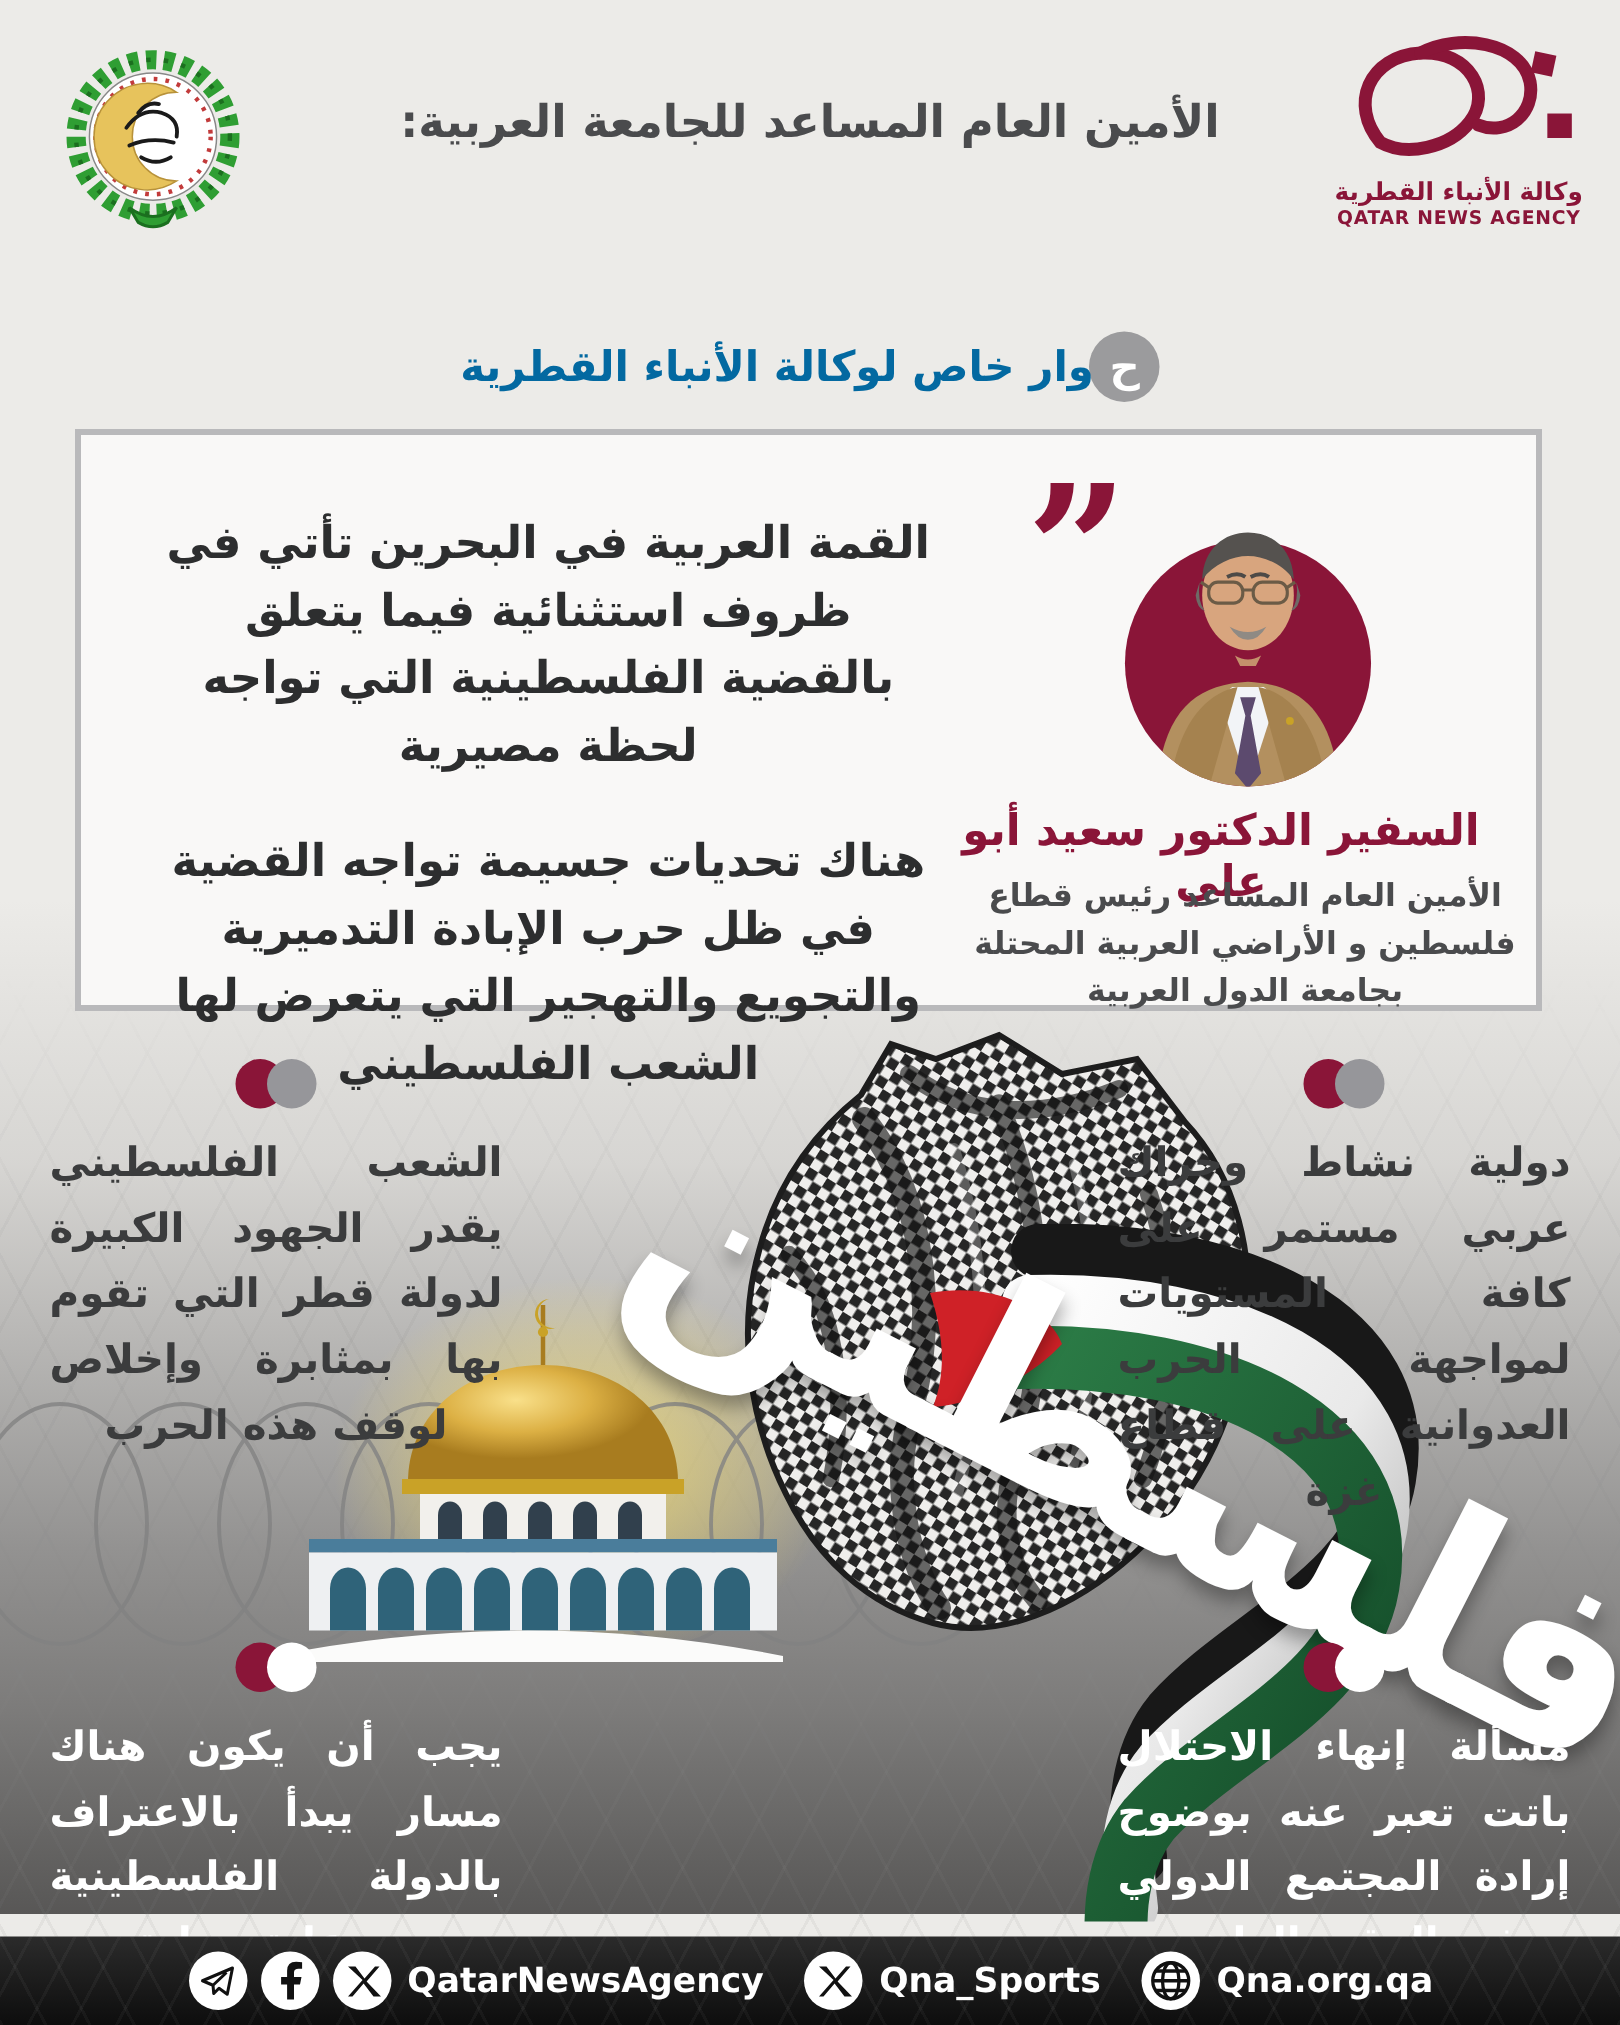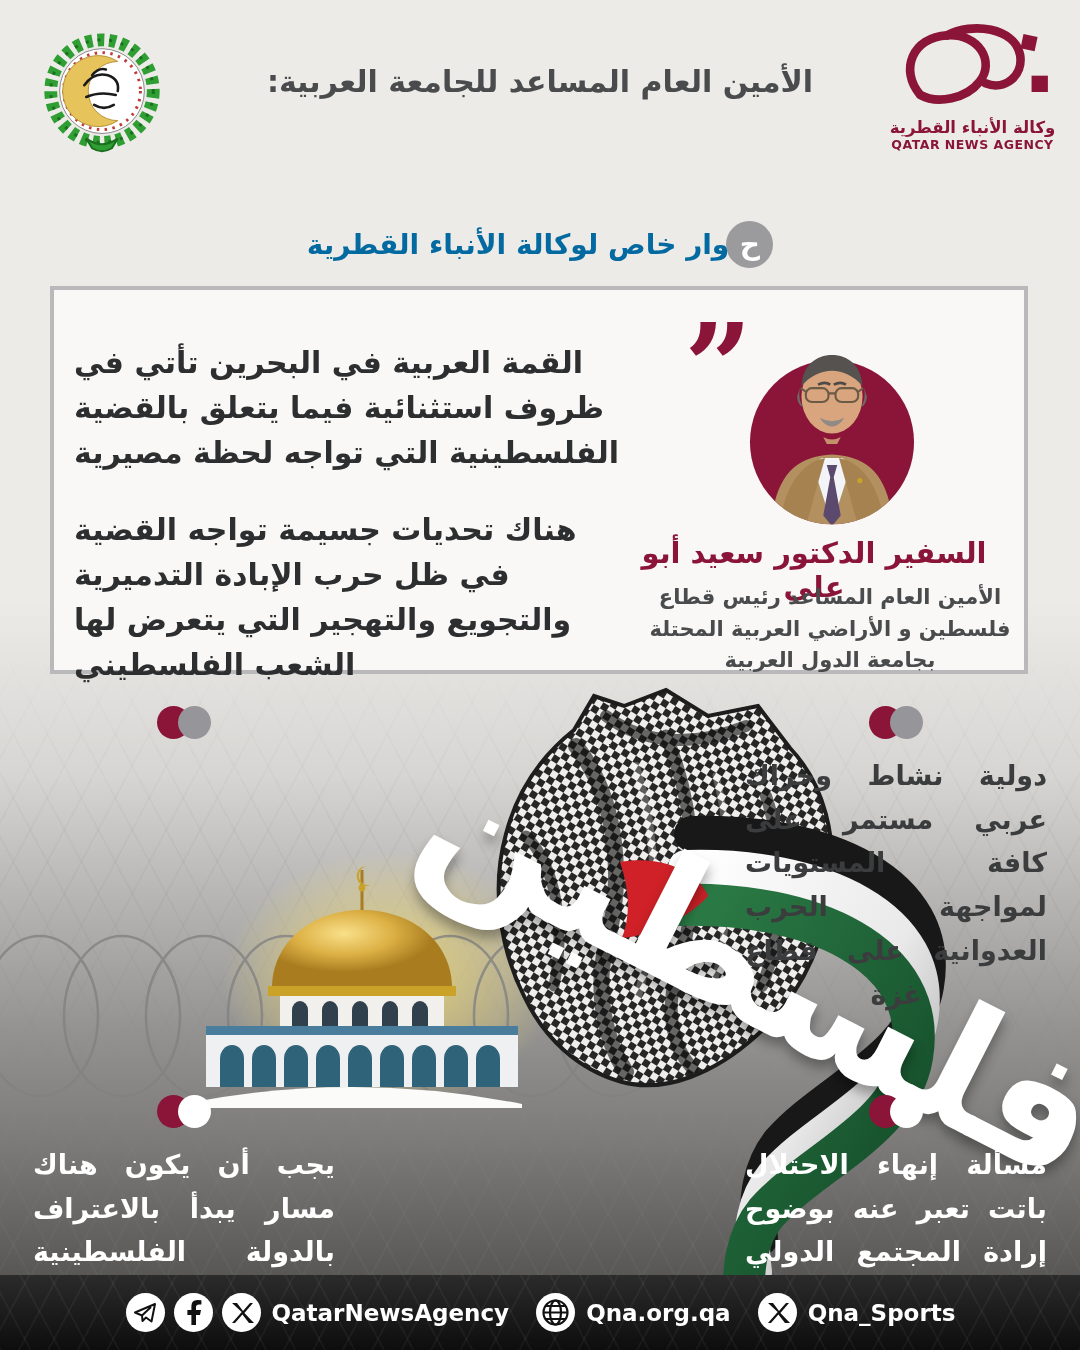--- a/index.html
+++ b/index.html
@@ -42,22 +42,22 @@
   
   .quote-card{ position:absolute; left:50px; top:286px; width:978px; height:388px;
     background:#f9f8f7; border:4px solid #b9b9bb; z-index:5; }
   .q-mark{ position:absolute; right:272px; top:18px; font-size:118px; line-height:1;
     color:#8a1538; font-family:"DejaVu Serif", serif; font-weight:700; }
   .photo{ position:absolute; right:96px; top:44px; width:192px; height:192px; overflow:visible; }
   .speaker-name{ position:absolute; right:22px; top:246px; width:376px; text-align:center;
     color:#8a1538; font-size:29px; font-weight:800; direction:rtl; }
   .speaker-title{ position:absolute; right:6px; top:292px; width:376px; text-align:center;
     color:#4a4b4d; font-size:21px; font-weight:700; line-height:1.5; direction:rtl; }
-  .q-text{ position:absolute; left:20px; right:396px; top:50px; direction:rtl;
-    text-align:left; color:#2d2e2f; font-size:30px; font-weight:700; line-height:1.5; }
+  .q-text{ position:absolute; left:49px; right:396px; top:50px; direction:rtl;
+    text-align:center; color:#2d2e2f; font-size:30px; font-weight:700; line-height:1.5; }
   .q-text p + p{ margin-top:32px; }
   
   .glow{ position:absolute; left:175px; top:815px; width:430px; height:330px; z-index:1;
     background:radial-gradient(closest-side, rgba(248,224,112,.8), rgba(248,224,112,.28) 55%, transparent 78%);}
   .wire{ position:absolute; left:-20px; top:928px; width:720px; height:175px; z-index:1;}
   .dome{ position:absolute; left:176px; top:858px; width:352px; height:250px; z-index:2;}
   .keffiyeh{ position:absolute; left:366px; top:686px; width:515px; height:425px; z-index:2;}
   .flag{ position:absolute; left:468px; top:816px; width:620px; height:465px; z-index:3;}
   .callig{ position:absolute; left:418px; top:888px; width:710px; z-index:4;
     text-align:center; direction:rtl; color:#fff; font-size:168px; font-weight:800;
@@ -68,21 +68,21 @@
   .pt .bullet{ display:flex; justify-content:center; margin-bottom:15px; }
   .b1{ width:33px; height:33px; border-radius:50%; background:#8a1538; }
   .b2{ width:33px; height:33px; border-radius:50%; margin-left:-12px; }
   .b2.gray{ background:#96969a; } .b2.white{ background:#fff; }
   .pt-text{ font-size:27px; font-weight:700; line-height:1.62; direction:rtl;
     text-align:justify; text-align-last:center; }
   .pt-tl{ left:33px; top:706px; } .pt-tr{ left:745px; top:706px; }
   .pt-bl{ left:33px; top:1095px; } .pt-br{ left:745px; top:1095px; }
   .pt-dark .pt-text{ color:#3b3c3d; } .pt-light .pt-text{ color:#ffffff; }
   
-  .footer{ position:absolute; left:0; right:0; bottom:0; height:75px; z-index:6;
+  .footer{ position:absolute; left:0; right:0; bottom:0; height:59px; z-index:6;
     background:
       repeating-linear-gradient(62deg, rgba(255,255,255,.04) 0 2px, transparent 2px 26px),
       repeating-linear-gradient(-62deg, rgba(255,255,255,.04) 0 2px, transparent 2px 26px),
       linear-gradient(180deg,#2b2b2b,#0d0d0d);
     display:flex; align-items:center; justify-content:center; gap:26px; }
   .fgroup{ display:flex; align-items:center; gap:10px; }
   .fgroup .icons{ display:flex; gap:7px; }
   .handle{ color:#fff; font-size:23px; font-weight:600; }
   .sicon{ width:41px; height:41px; display:block; }
 </style>
@@ -270,20 +270,21 @@
     <path d="M152 46 C196 38 232 58 240 80 C216 106 180 120 154 122 C164 96 160 70 152 46 Z" fill="#cf2127"></path>
   </svg>
 
   <div class="callig">فلسطين</div>
 
   <div class="pt pt-tl pt-dark">
     <div class="bullet">
         <span class="b1"></span>
         <span class="b2 gray"></span>
       </div>
+    <div class="pt-text">الشعب الفلسطيني يقدر الجهود الكبيرة لدولة قطر التي تقوم بها بمثابرة وإخلاص لوقف هذه الحرب</div>
   </div>
   <div class="pt pt-tr pt-dark">
     <div class="bullet">
         <span class="b1"></span>
         <span class="b2 gray"></span>
       </div>
     <div class="pt-text">دولية نشاط وحراك عربي مستمر على كافة المستويات لمواجهة الحرب العدوانية على قطاع غزة</div>
   </div>
   <div class="pt pt-bl pt-light">
     <div class="bullet">
@@ -315,33 +316,33 @@
           <circle cx="20.5" cy="20.5" r="19.5" fill="#fff"></circle>
           <path d="M11 11 h5 l6 8 l7 -8 h3 l-8.6 10 L33 31 h-5 l-6.6 -8.6 L14 31 h-3 l9.7 -11 Z" fill="#111"></path>
         </svg>
       </span>
       <span class="handle">QatarNewsAgency</span>
     </div>
     <div class="fgroup">
       <span class="icons">
         <svg class="sicon" viewBox="0 0 41 41">
           <circle cx="20.5" cy="20.5" r="19.5" fill="#fff"></circle>
+          <path d="M11 11 h5 l6 8 l7 -8 h3 l-8.6 10 L33 31 h-5 l-6.6 -8.6 L14 31 h-3 l9.7 -11 Z" fill="#111"></path>
+        </svg>
+      </span>
+      <span class="handle">Qna_Sports</span>
+    </div>
+    <div class="fgroup">
+      <span class="icons">
+        <svg class="sicon" viewBox="0 0 41 41">
+          <circle cx="20.5" cy="20.5" r="19.5" fill="#fff"></circle>
           <g fill="none" stroke="#111" stroke-width="2.2">
             <circle cx="20.5" cy="20.5" r="12"></circle>
             <ellipse cx="20.5" cy="20.5" rx="5.5" ry="12"></ellipse>
             <path d="M8.5 20.5 h24 M10.5 14 h20 M10.5 27 h20"></path>
           </g>
         </svg>
       </span>
       <span class="handle">Qna.org.qa</span>
     </div>
-    <div class="fgroup">
-      <span class="icons">
-        <svg class="sicon" viewBox="0 0 41 41">
-          <circle cx="20.5" cy="20.5" r="19.5" fill="#fff"></circle>
-          <path d="M11 11 h5 l6 8 l7 -8 h3 l-8.6 10 L33 31 h-5 l-6.6 -8.6 L14 31 h-3 l9.7 -11 Z" fill="#111"></path>
-        </svg>
-      </span>
-      <span class="handle">Qna_Sports</span>
-    </div>
   </div>
 
 </div>
 
 </body></html>

